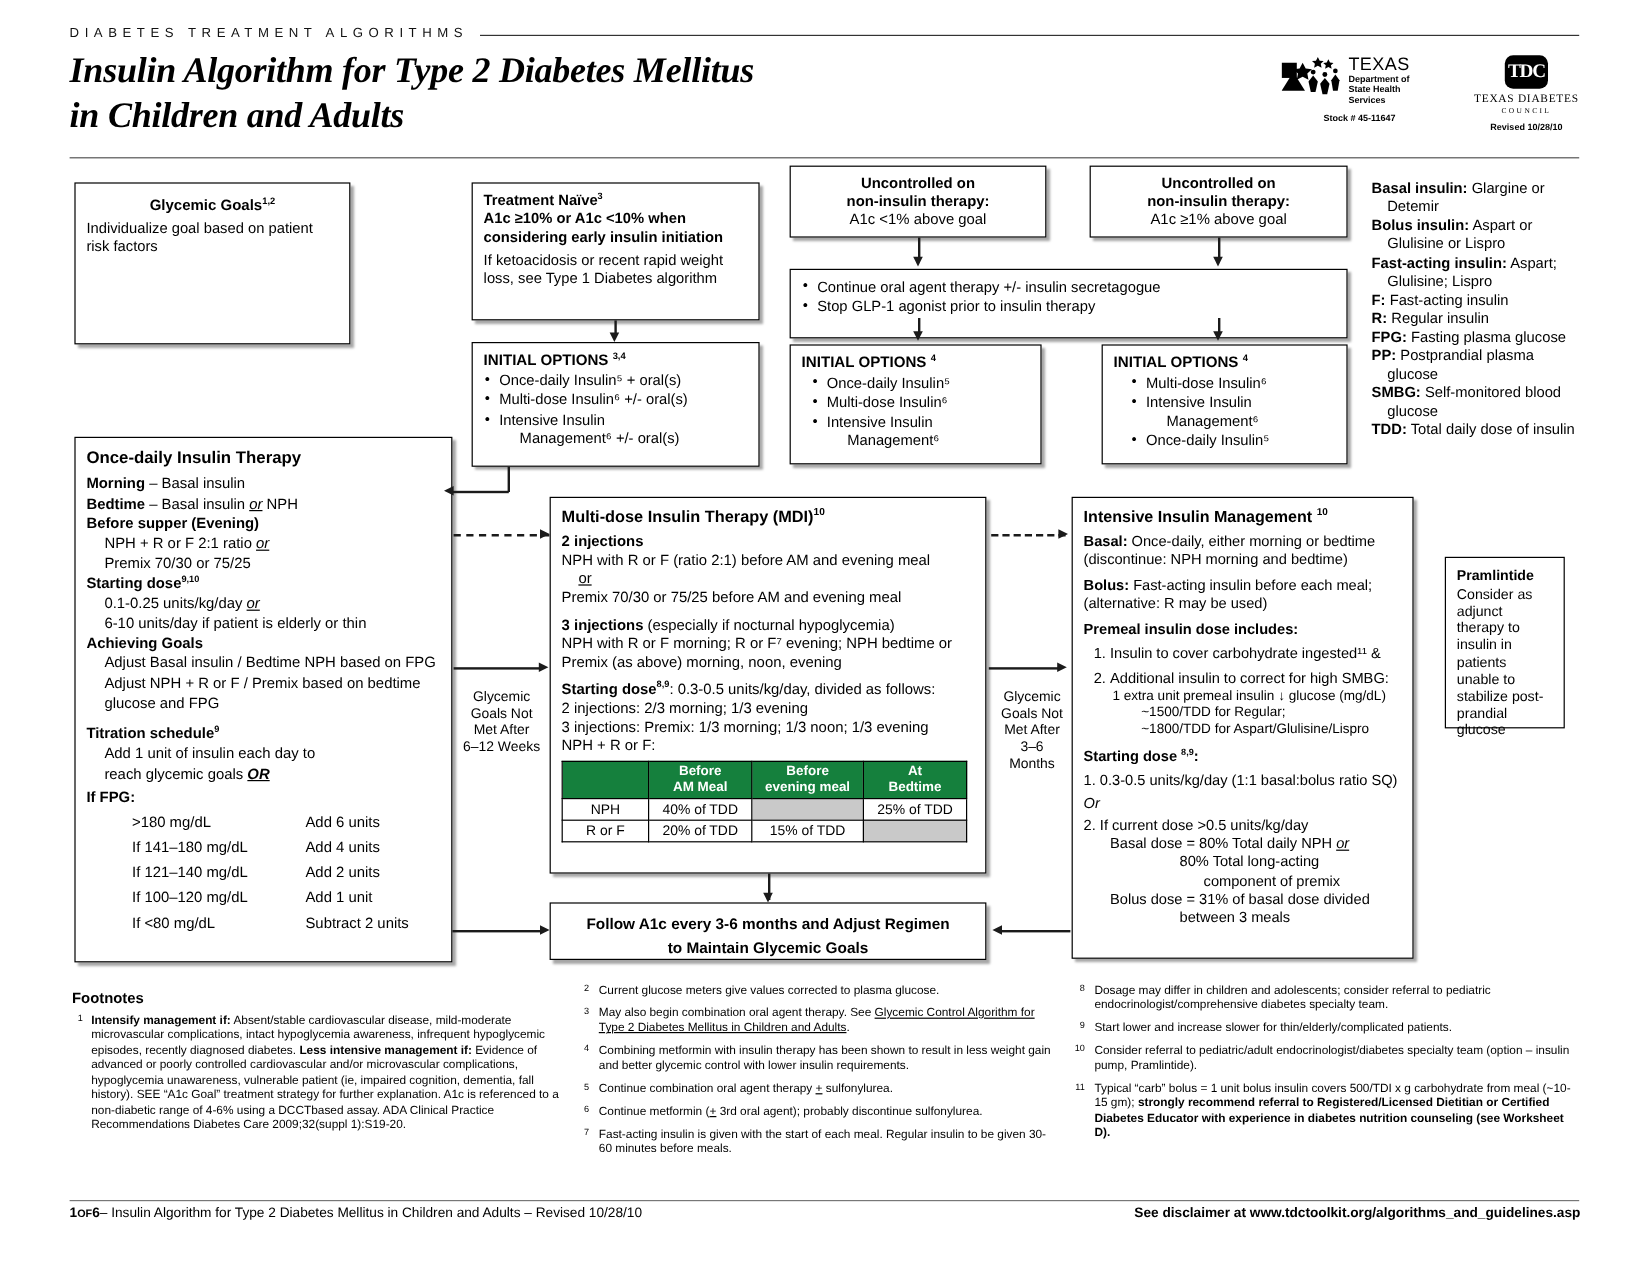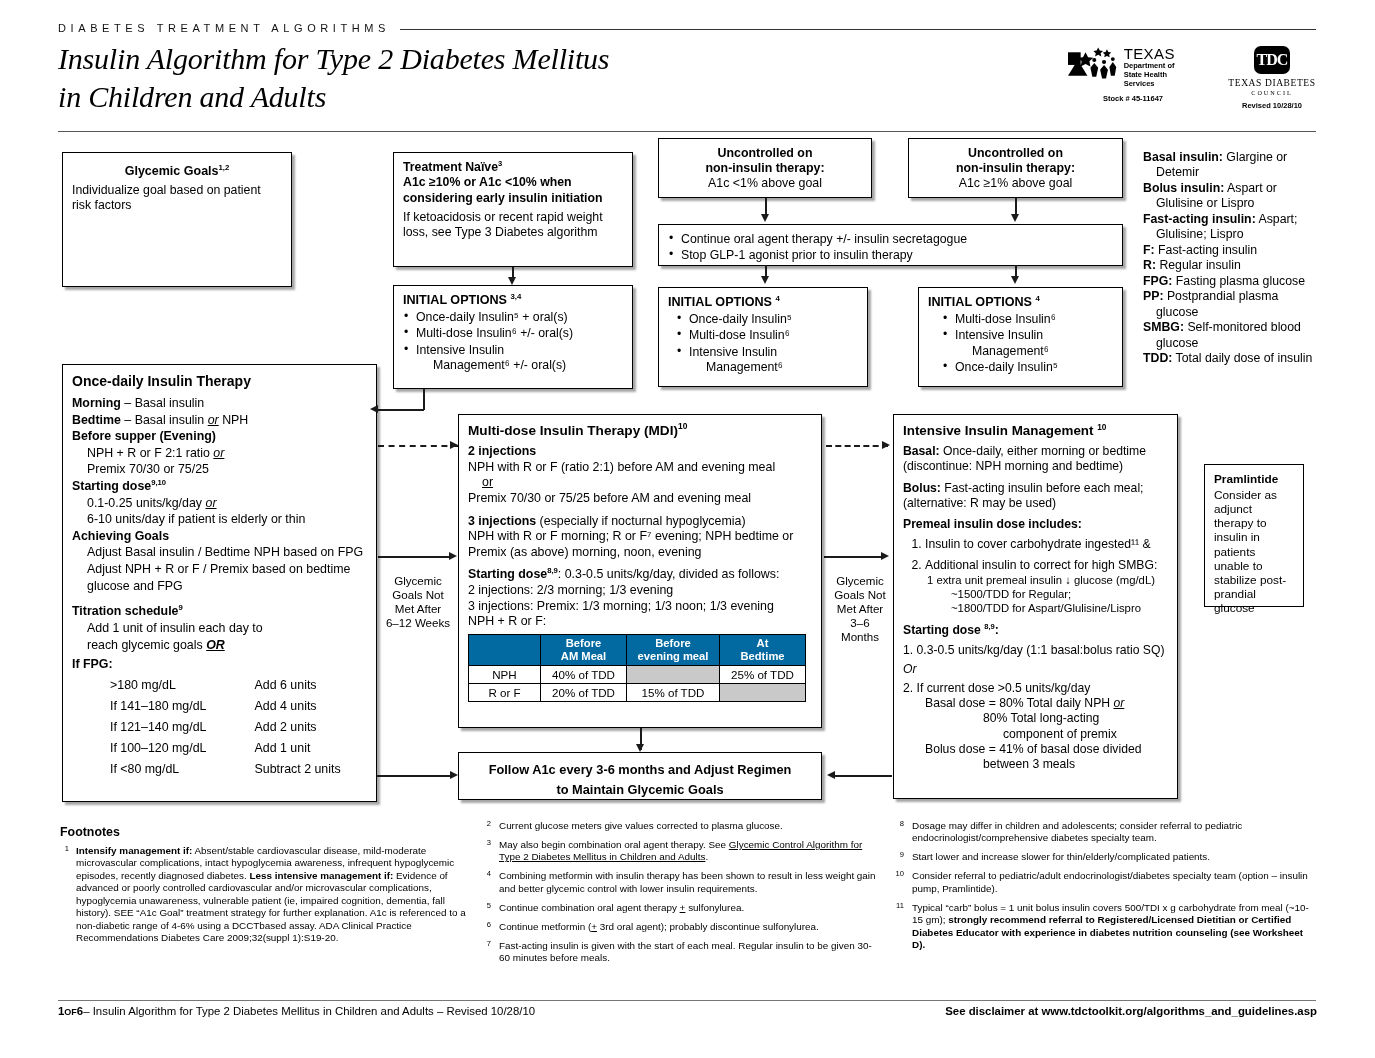--- a/index.html
+++ b/index.html
@@ -12,21 +12,21 @@
     position:relative;
     overflow:hidden;
   }
   .page { position:relative; width:1375px; height:1058px; }
 
   
   .eyebrow-row { position:absolute; left:58px; top:22px; width:1258px; display:flex; align-items:center; }
   .eyebrow { font-size:11px; letter-spacing:4.6px; font-weight:400; white-space:nowrap; color:#111; }
   .eyebrow-rule { flex:1; height:1px; background:#333; margin-left:10px; margin-top:2px; }
   .doc-title { position:absolute; left:58px; top:40px; width:760px;
-    font-family:"Liberation Serif", serif; font-style:italic; font-weight:normal;
+    font-family:"Liberation Serif", serif; font-style:italic; font-weight:bold;
     font-size:30px; line-height:1.28; letter-spacing:-0.2px; }
   .header-rule { position:absolute; left:58px; top:131px; width:1258px; height:1px; background:#555; }
 
   
   .logos { position:absolute; right:55px; top:46px; display:flex; align-items:flex-start; gap:26px; }
   .logo-tx { width:130px; }
   .logo-tx-top { display:flex; align-items:flex-start; gap:5px; }
   .logo-tx-mark { width:52px; height:34px; }
   .logo-tx-words { line-height:1.0; }
   .logo-tx-words .big { font-size:15px; font-weight:400; letter-spacing:0.4px; font-family:"Liberation Sans", sans-serif;}
@@ -69,21 +69,21 @@
 
   
   #treatment-naive { left:393px; top:152px; width:240px; height:115px; }
   #treatment-naive .l { font-size:12.3px; line-height:1.25; }
   #initial-options-1 { left:393px; top:285px; width:240px; height:104px; }
 
   
   #uncontrolled-lt { left:658px; top:138px; width:214px; height:60px; }
   #uncontrolled-ge { left:908px; top:138px; width:215px; height:60px; }
   .unc-line { font-size:12.4px; line-height:1.22; }
-  #continue-oral { left:658px; top:224px; width:465px; height:42px; }
+  #continue-oral { left:658px; top:224px; width:465px; height:58px; }
   #initial-options-2 { left:658px; top:287px; width:210px; height:100px; }
   #initial-options-3 { left:918px; top:287px; width:205px; height:100px; }
   .io-title { font-weight:bold; font-size:12.6px; margin-bottom:3px; }
   .io-list { font-size:12.3px; line-height:1.26; }
   .io-list li { list-style:none; position:relative; padding-left:13px; margin-bottom:1px; }
   .io-list li:before { content:"•"; position:absolute; left:1px; top:-1px; }
   ul { margin:0; padding:0; }
   .indent1 { padding-left:17px; display:block; }
 
   
@@ -100,21 +100,21 @@
   .fpg-table td { padding:3.5px 0; }
   .fpg-table td.k { padding-left:38px; white-space:nowrap; }
   .fpg-table td.v { padding-left:12px; white-space:nowrap; }
 
   
   #mdi { left:458px; top:414px; width:364px; height:314px; }
   #mdi .h { font-weight:bold; font-size:13.6px; margin:1px 0 6px; }
   #mdi .l { font-size:12.4px; line-height:1.26; }
   #mdi .blk { margin-bottom:7px; }
   .mdi-table { border-collapse:collapse; width:338px; font-size:11.6px; margin-top:4px; border:1px solid #000; }
-  .mdi-table th { background:#0369a1; color:#fff; font-weight:bold; text-align:center;
+  .mdi-table th { background:#15803d; color:#fff; font-weight:bold; text-align:center;
     padding:2px 4px; line-height:1.15; font-size:11.2px; border:1px solid #000; }
   .mdi-table td { border:1px solid #000; text-align:center; padding:2px 5px; }
   .mdi-table td.rowlab { width:72px; }
   .mdi-table td.shade { background:#c9c9c9; }
 
   
   #iim { left:893px; top:414px; width:285px; height:385px; }
   #iim .h { font-weight:bold; font-size:13.4px; margin:1px 0 6px; }
   #iim .l { font-size:12.2px; line-height:1.25; }
   #iim .blk { margin-bottom:6px; }
@@ -218,21 +218,21 @@
 
   <div class="box bx-pad" id="glycemic-goals">
     <div class="t"><span>Glycemic Goals</span><sup>1,2</sup></div>
     <div class="lead">Individualize goal based on patient risk factors</div>
   </div>
 
   <div class="box bx-pad" id="treatment-naive">
     <div class="l b"><span>Treatment Naïve</span><sup>3</sup></div>
     <div class="l b">A1c ≥10% or A1c &lt;10% when</div>
     <div class="l b">considering early insulin initiation</div>
-    <div class="l" style="margin-top:4px">If ketoacidosis or recent rapid weight loss, see Type 3 Diabetes algorithm</div>
+    <div class="l" style="margin-top:4px">If ketoacidosis or recent rapid weight loss, see Type 1 Diabetes algorithm</div>
   </div>
 
   <div class="arrow arrow-v" style="left:512px; top:267px; height:12px;"></div>
   <div class="ahead-d" style="left:508px; top:277px;"></div>
 
   <div class="box bx-pad" id="initial-options-1">
     <div class="io-title"><span>INITIAL OPTIONS</span> <sup>3,4</sup></div>
     <ul class="io-list">
       <li>Once-daily Insulin⁵ + oral(s)</li>
       <li>Multi-dose Insulin⁶ +/- oral(s)</li>
@@ -433,21 +433,21 @@
         <span class="tight" style="display:block; padding-left:26px;">~1800/TDD for Aspart/Glulisine/Lispro</span>
       </li>
     </ol>
     <div class="l b" style="margin-top:8px"><span>Starting dose</span> <sup>8,9</sup><span>:</span></div>
     <div class="l" style="margin-top:5px">1. 0.3-0.5 units/kg/day (1:1 basal:bolus ratio SQ)</div>
     <div class="l it" style="margin-top:3px">Or</div>
     <div class="l" style="margin-top:4px">2. If current dose &gt;0.5 units/kg/day</div>
     <div class="l pad1"><span>Basal dose = 80% Total daily NPH </span><u class="it">or</u></div>
     <div class="l pad3">80% Total long-acting</div>
     <div class="l pad4">component of premix</div>
-    <div class="l pad1">Bolus dose = 41% of basal dose divided</div>
+    <div class="l pad1">Bolus dose = 31% of basal dose divided</div>
     <div class="l pad3">between 3 meals</div>
   </div>
 
   <div class="box bx-pad noshadow" id="pramlintide">
     <div class="h">Pramlintide</div>
     <div class="l">Consider as adjunct therapy to insulin in patients unable to stabilize post-prandial glucose</div>
   </div>
 
   <div class="arrow arrow-v" style="left:640px; top:728px; height:22px;"></div>
   <div class="ahead-d" style="left:636px; top:744px;"></div>

